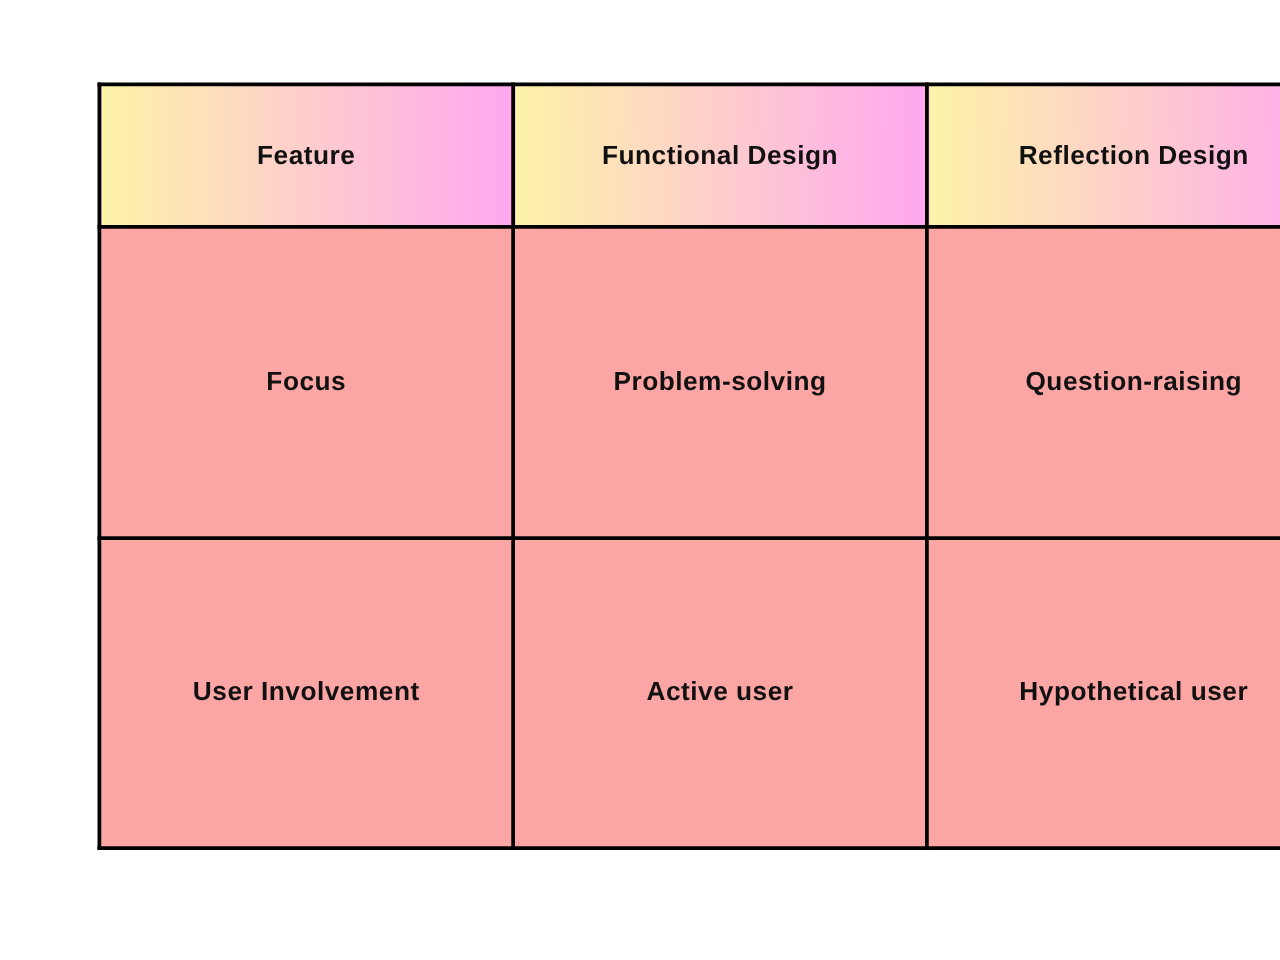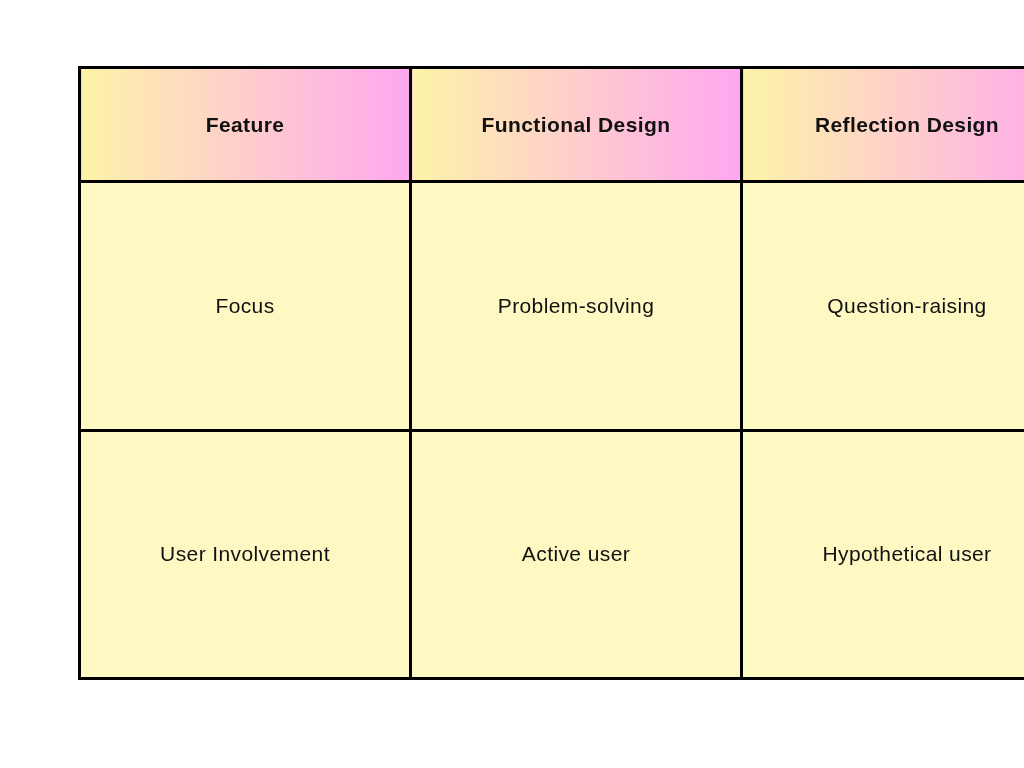--- a/index.html
+++ b/index.html
@@ -31,22 +31,22 @@
     color: #111111;
     padding: 0 8px;
   }
   table.compare th {
     height: 114px;
     font-weight: 600;
     
   }
   table.compare td {
     height: 125px;
-    font-weight: 400;
-    background: #fef9c3;
+    font-weight: 700;
+    background: #fca5a5;
   }
 </style>
 </head>
 <body style="background: rgb(255, 255, 255);">
 
 <div class="canvas">
   <table class="compare">
     <thead>
       <tr>
         <th style="background: linear-gradient(90deg, rgb(253, 243, 168), rgb(255, 167, 240));">Feature</th>

